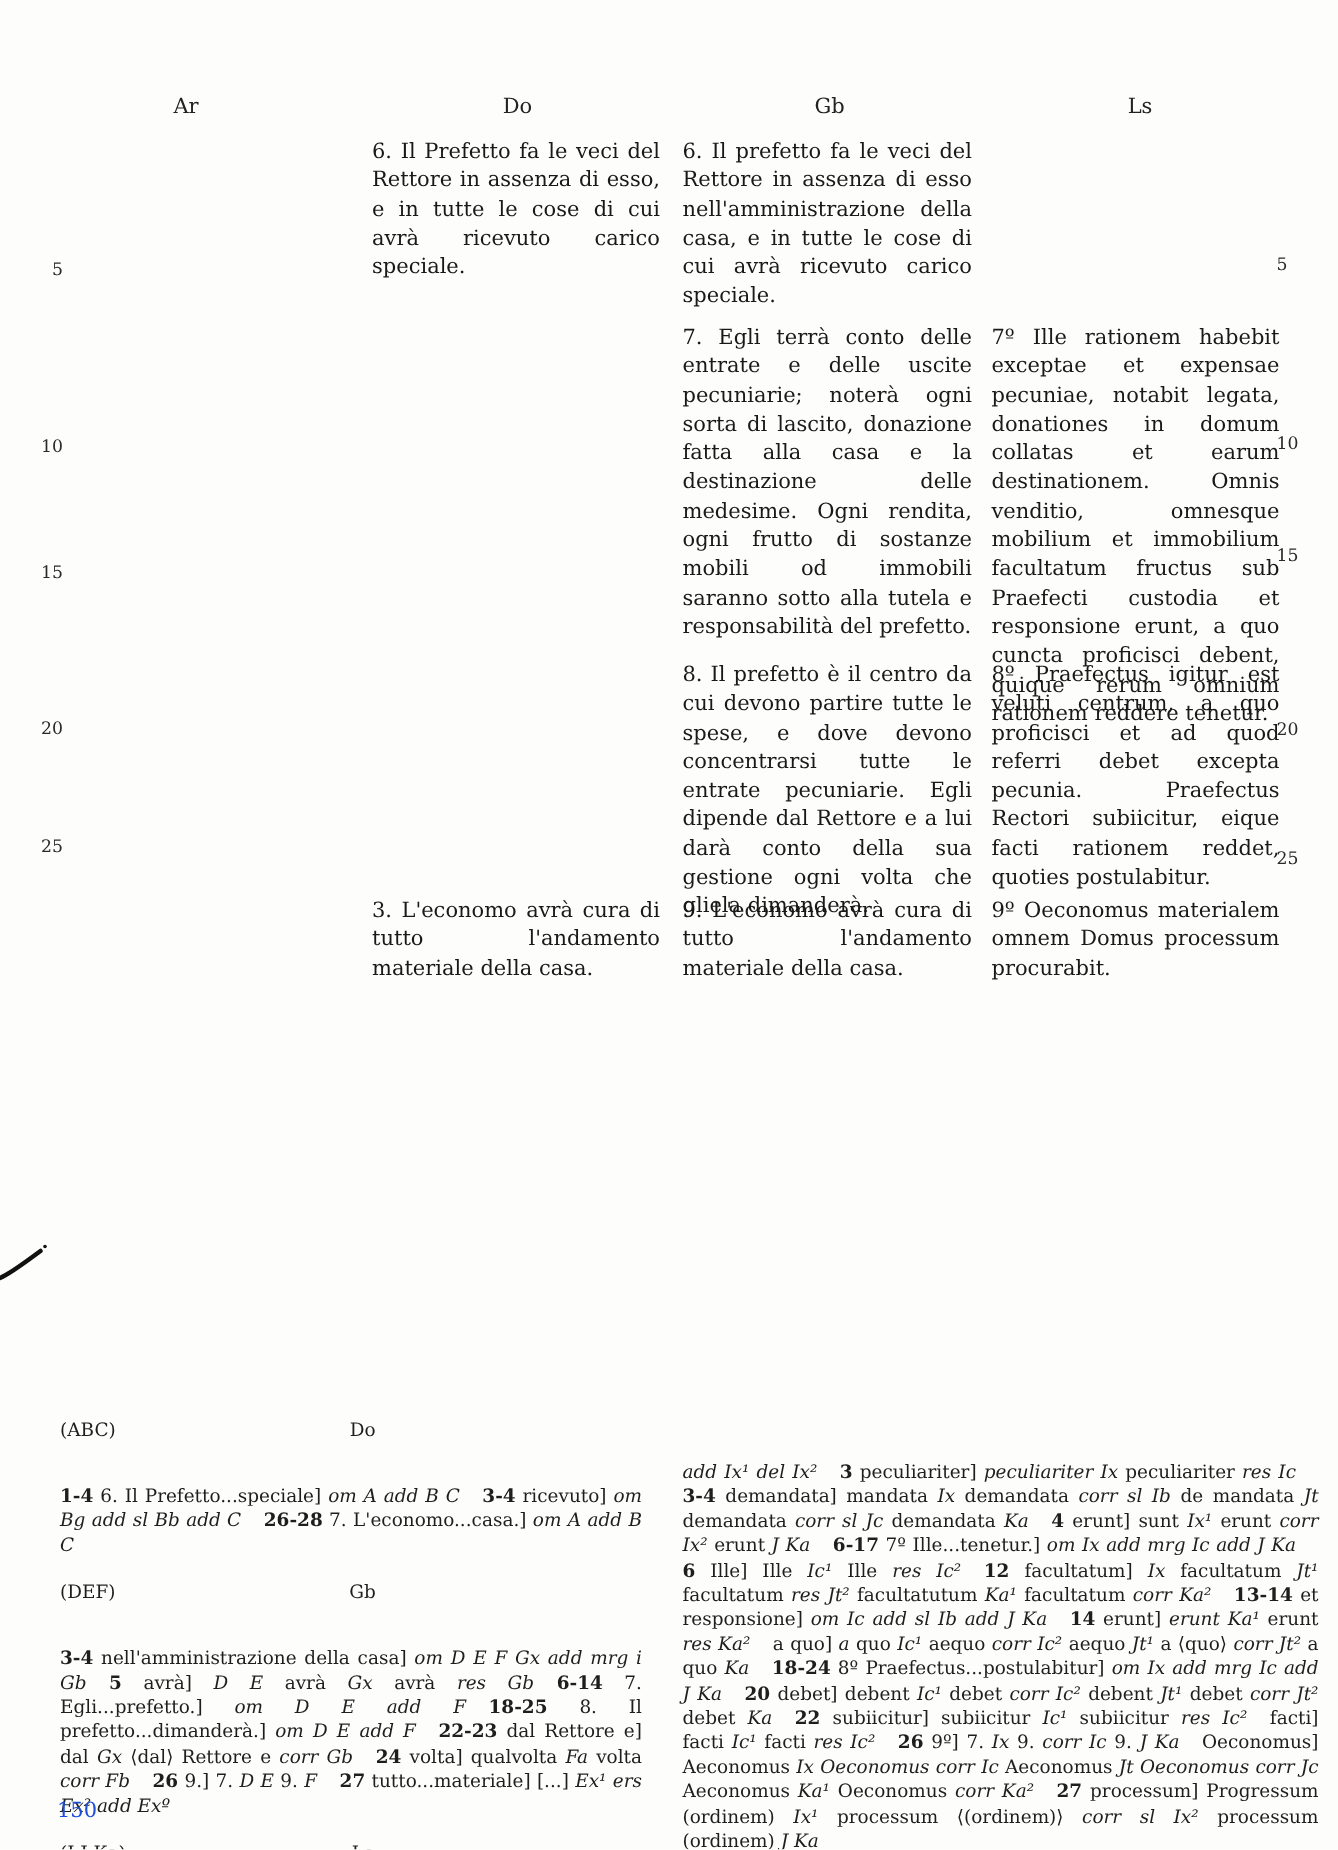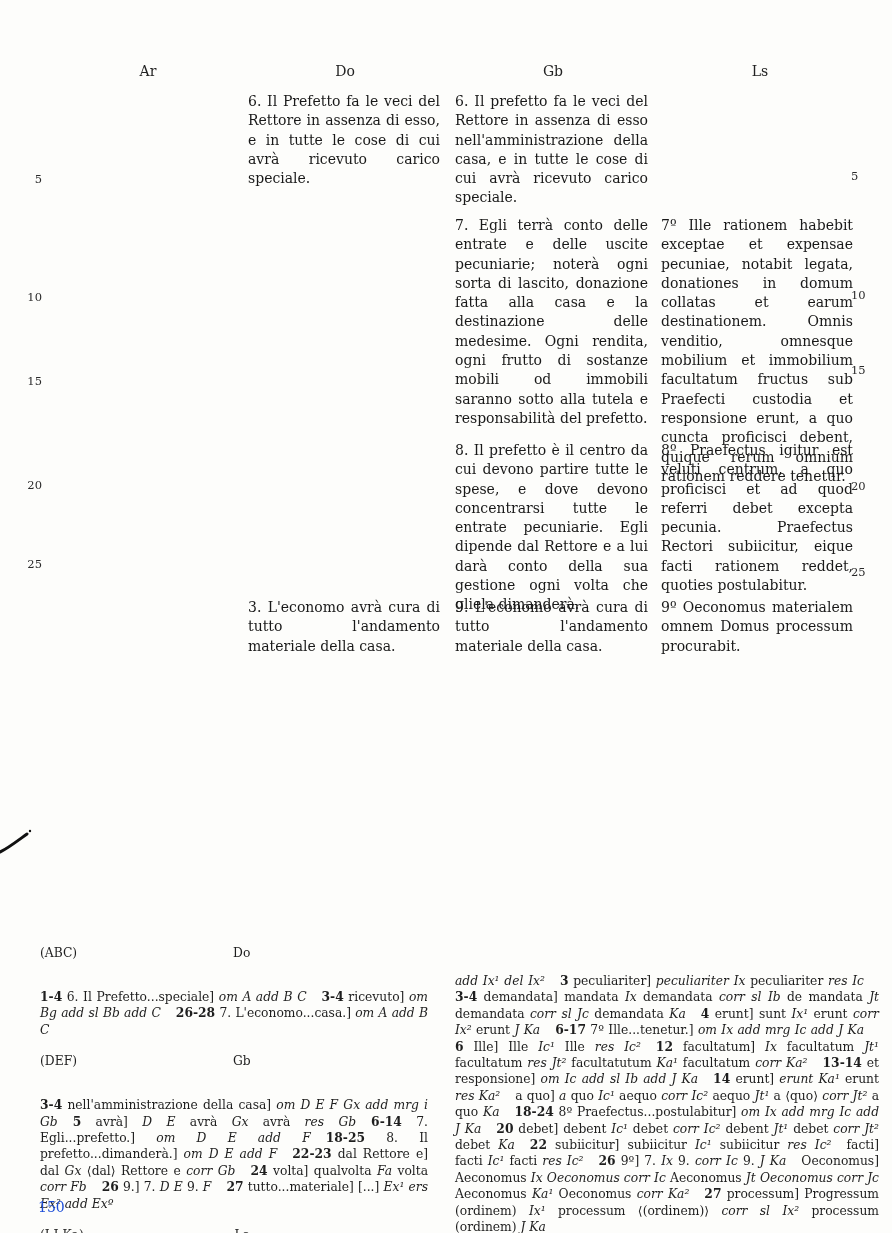--- a/index.html
+++ b/index.html
@@ -54,21 +54,21 @@
   .pageno{
     position:absolute;left:38px;top:1199px;
     font-size:14px;color:#1d4ed8;
   }
 </style>
 </head>
 <body>
 
 <div class="page">
 
-  <div class="colhead" style="left:148px">Ar</div>
+  <div class="colhead" style="left:124px">Ar</div>
   <div class="colhead" style="left:345px">Do</div>
   <div class="colhead" style="left:553px">Gb</div>
   <div class="colhead" style="left:760px">Ls</div>
 
   <div class="lineno left" style="top:172px">5</div>
   <div class="lineno left" style="top:290px">10</div>
   <div class="lineno left" style="top:374px">15</div>
   <div class="lineno left" style="top:478px">20</div>
   <div class="lineno left" style="top:557px">25</div>
 

